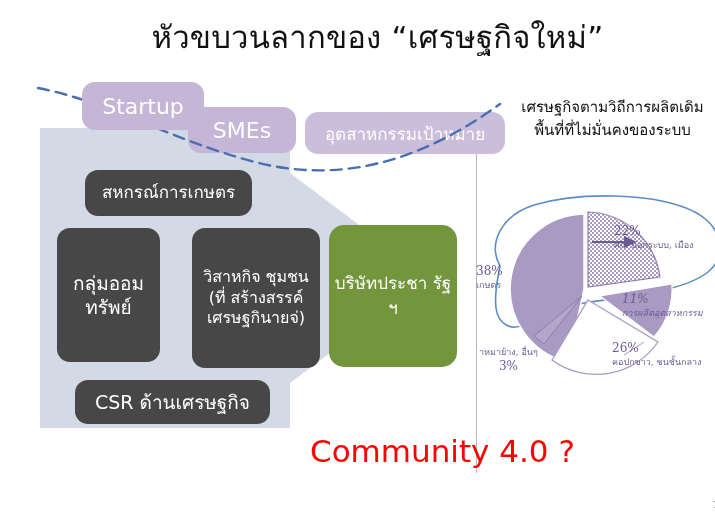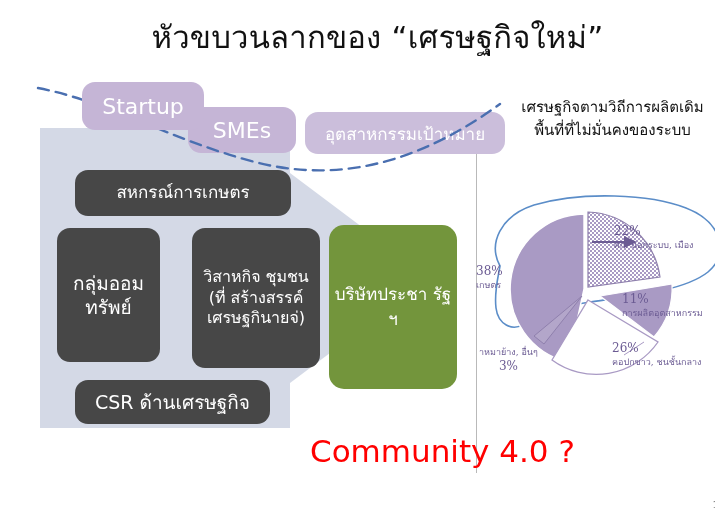--- a/index.html
+++ b/index.html
@@ -78,29 +78,29 @@
     border-radius: 13px;
     background: #474747;
     color: #ffffff;
     display: flex;
     align-items: center;
     justify-content: center;
     text-align: center;
     z-index: 3;
     line-height: 1.28;
   }
-  .gbox.coop   { left: 55px;  top: 170px; width: 216px; height: 46px; font-size: 17px; }
+  .gbox.coop   { left: 65px;  top: 170px; width: 167px; height: 46px; font-size: 17px; }
   .gbox.saving { left: 37px;  top: 228px; width: 103px; height: 134px; font-size: 19px; }
   .gbox.comm   { left: 172px; top: 228px; width: 128px; height: 140px; font-size: 16px; padding: 0 6px; }
   .gbox.csr    { left: 55px;  top: 380px; width: 195px; height: 44px; font-size: 19px; }
 
   
   .green-box {
     position: absolute;
-    left: 309px; top: 225px; width: 128px; height: 164px;
+    left: 309px; top: 225px; width: 128px; height: 142px;
     border-radius: 15px;
     background: #73953c;
     color: #ffffff;
     display: flex;
     align-items: center;
     justify-content: center;
     text-align: center;
     font-size: 17px;
     line-height: 1.45;
     z-index: 3;
@@ -141,21 +141,21 @@
     color: #6b5b93;
     font-family: "DejaVu Serif", "Liberation Serif", serif;
     z-index: 4;
     white-space: nowrap;
   }
   .pie-label .pct { font-size: 12px; display: block; }
   .pie-label .nm  { font-size: 9px;  display: block; }
 
   .lb-agri   { left: 456px; top: 264px; text-align: left; }
   .lb-inf    { left: 594px; top: 224px; text-align: left; }
-  .lb-ind    { left: 602px; top: 292px; text-align: left; }
+  .lb-ind    { left: 602px; top: 292px; text-align: left; font-style: italic; }
   .lb-white  { left: 592px; top: 341px; text-align: left; }
   .lb-emp    { left: 459px; top: 345px; text-align: center; }
   .lb-emp .pct { order: 2; }
 
   
   .caption {
     position: absolute;
     left: 290px; top: 433px;
     font-size: 31px;
     color: #ff0000;

